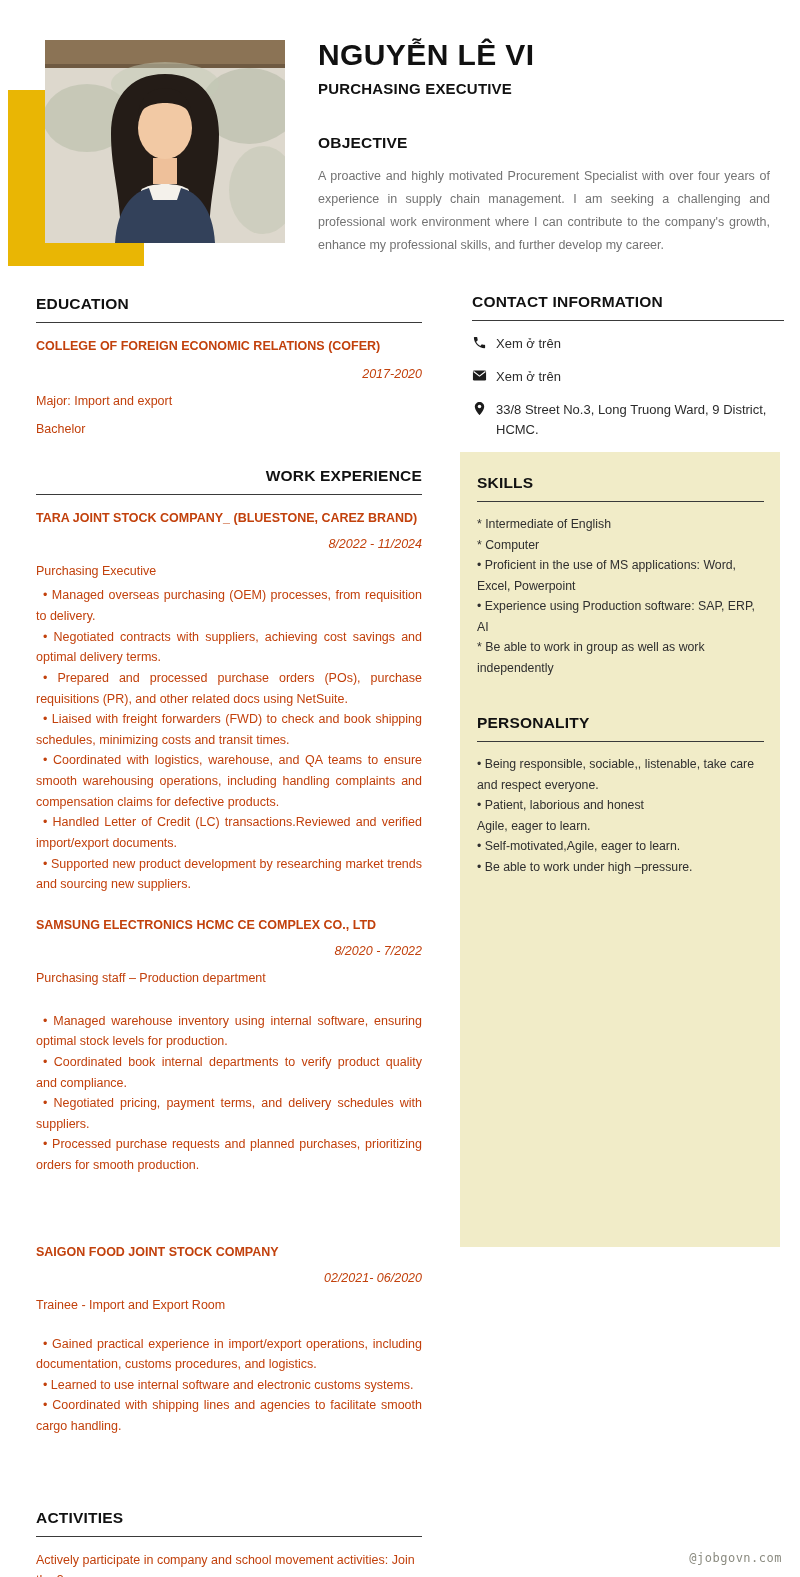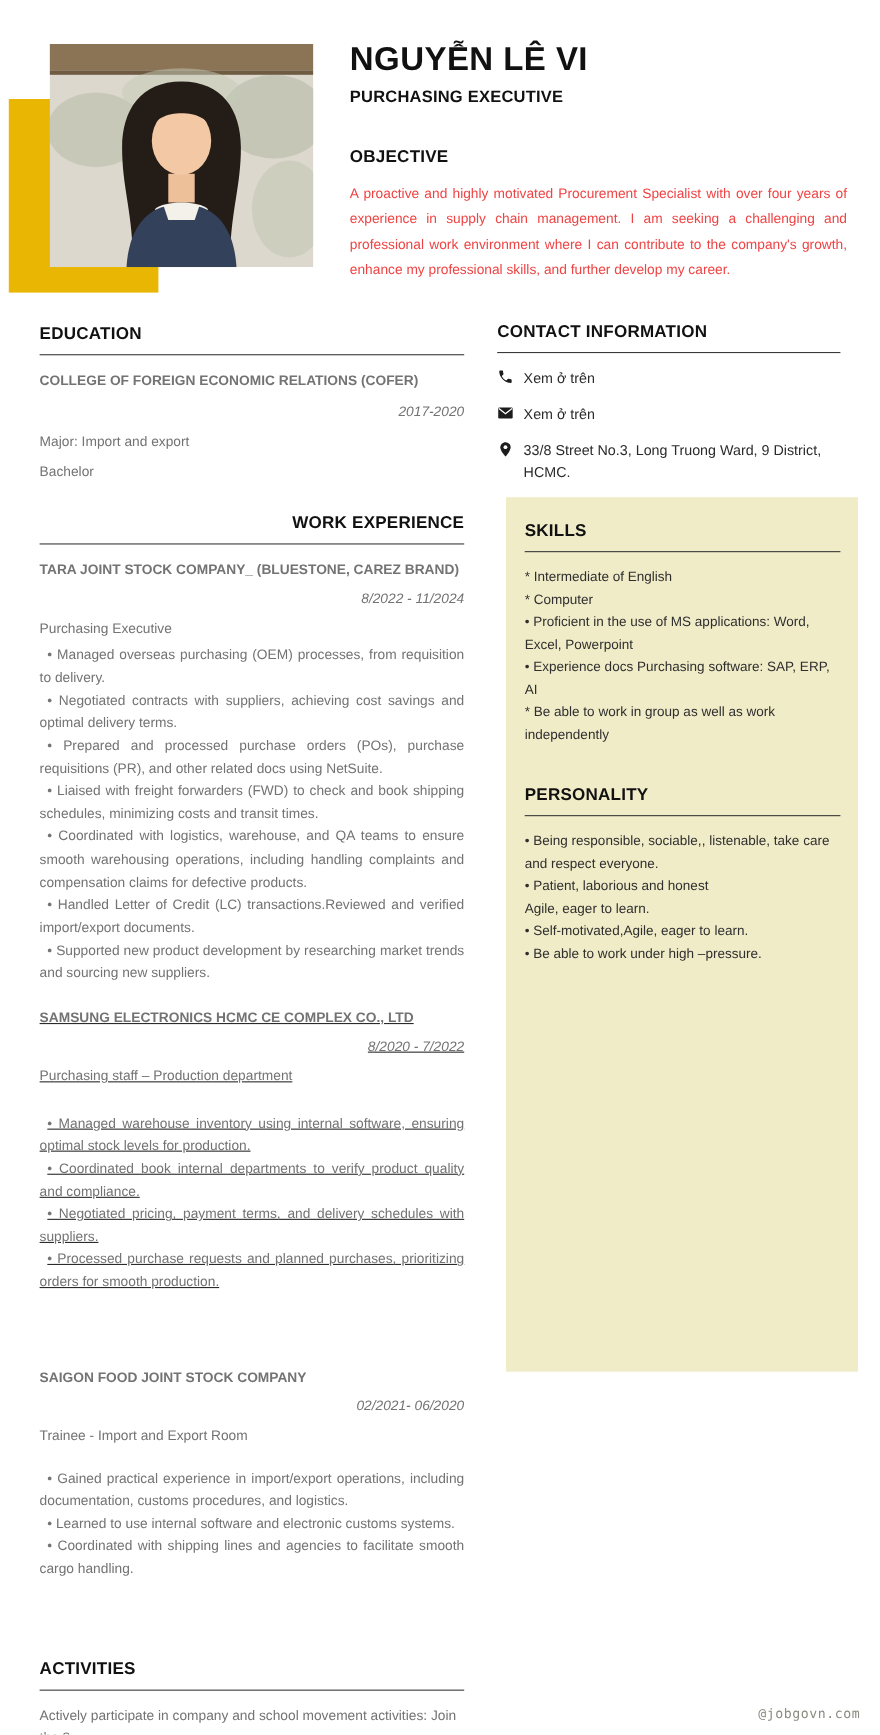--- a/index.html
+++ b/index.html
@@ -10,44 +10,44 @@
   
   .accent-block { position:absolute; left:8px; top:90px; width:136px; height:176px; background:var(--accent,#e9b604); z-index:1; }
   .photo { position:absolute; left:45px; top:40px; width:240px; height:203px; z-index:2; overflow:hidden; }
   .photo svg { display:block; width:100%; height:100%; }
 
   .header-block { position:absolute; left:318px; top:38px; width:452px; }
   .name { font-size:30px; font-weight:700; color:#111; letter-spacing:.4px; }
   .job-title { margin-top:8px; font-size:15px; font-weight:700; color:#111; letter-spacing:.2px; }
   .sec-h { font-size:15.5px; font-weight:700; color:#111; letter-spacing:.2px; }
   .objective-h { margin-top:37px; }
-  .objective-p { margin-top:13px; font-size:12.5px; line-height:1.85; text-align:justify; color:#ef4444; }
+  .objective-p { margin-top:13px; font-size:12.5px; line-height:1.85; text-align:justify; color:#737373; }
 
   .rule { padding-bottom:9px; border-bottom:1.5px solid #3a3a3a; }
 
   
   .left-col { position:absolute; left:36px; top:295px; width:386px; z-index:3; }
-  .left-col p { font-size:12.5px; line-height:1.65; color:#737373; }
+  .left-col p { font-size:12.5px; line-height:1.65; color:#c2410c; }
   .company { margin-top:13px; font-weight:700; font-size:12.5px; line-height:1.6; color:#111; text-align:justify; }
   .period { margin-top:6px; font-style:italic;text-align:right; }
   .role { margin-top:6px; }
   .bullets { margin-top:4px; }
   .bullets p { text-align:justify; text-indent:7px; }
   .bullets.gap { margin-top:22px; }
   .work-h { margin-top:27px;text-align:right; }
-  .job2 { margin-top:20px;text-decoration:underline; }
+  .job2 { margin-top:20px; }
   .job3 { margin-top:66px; }
   .job3 .bullets { margin-top:18px; }
   .activities-h { margin-top:72px; }
   .activities-p { margin-top:13px; white-space:pre-line; }
   .edu-line { margin-top:7px; }
   .school { margin-top:13px; font-weight:700; color:#111; }
 
   
-  .contact { position:absolute; left:452px; top:293px; width:312px; z-index:3; }
+  .contact { position:absolute; left:472px; top:293px; width:312px; z-index:3; }
   .c-row { display:flex; align-items:flex-start; margin-top:13px; font-size:13px; line-height:1.55; }
   .c-icon { flex:0 0 15px; width:15px; height:15px; margin-right:9px; margin-top:1px; }
   .c-icon svg { display:block; width:100%; height:100%; fill:#1c1c1c; }
   .c-gender { flex:0 0 96px; }
   .c-date-icon { margin-left:26px; }
 
   .panel { position:absolute; left:460px; top:452px; width:320px; height:795px; background:var(--panel,#f1ecc8); z-index:2; padding:22px 16px 0 17px; }
   .panel .sec-h { font-size:15.5px; }
   .panel-items { margin-top:12px; }
   .panel-items p { font-size:12.3px; line-height:1.67; color:#2f2f2f; }
@@ -176,21 +176,21 @@
       <span>33/8 Street No.3, Long Truong Ward, 9 District, HCMC.</span>
     </div>
   </div>
 
   <div class="panel">
     <div class="sec-h rule">SKILLS</div>
     <div class="panel-items">
       <p>* Intermediate of English</p>
       <p>* Computer</p>
       <p>• Proficient in the use of MS applications: Word, Excel, Powerpoint</p>
-      <p>• Experience docs Purchasing software: SAP, ERP, AI</p>
+      <p>• Experience using Production software: SAP, ERP, AI</p>
       <p>* Be able to work in group as well as work independently</p>
     </div>
 
     <div class="sec-h rule personality-h">PERSONALITY</div>
     <div class="panel-items">
       <p>• Being responsible, sociable,, listenable, take care and respect everyone.</p>
       <p>• Patient, laborious and honest</p>
       <p>Agile, eager to learn.</p>
       <p>• Self-motivated,Agile, eager to learn.</p>
       <p>• Be able to work under high –pressure.</p>

